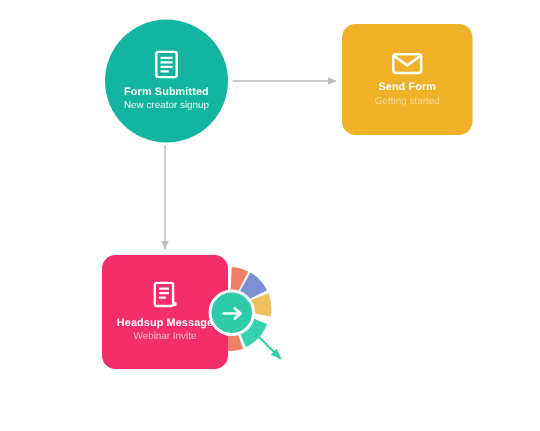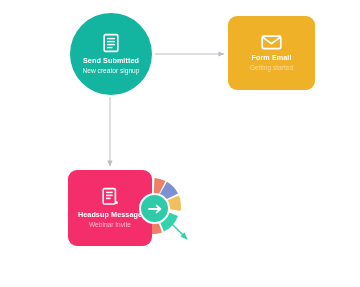--- a/index.html
+++ b/index.html
@@ -90,32 +90,32 @@
 <div class="node" id="node-form">
   <span class="node-icon">
     <svg width="18" height="20" viewBox="0 0 18 20" xmlns="http://www.w3.org/2000/svg">
       <rect x="2.2" y="1.6" width="13.6" height="16.8" rx="1.4" fill="none" stroke="#ffffff" stroke-width="1.6"></rect>
       <line x1="5" y1="5.6" x2="13" y2="5.6" stroke="#ffffff" stroke-width="1.4"></line>
       <line x1="5" y1="8.6" x2="13" y2="8.6" stroke="#ffffff" stroke-width="1.4"></line>
       <line x1="5" y1="11.6" x2="13" y2="11.6" stroke="#ffffff" stroke-width="1.4"></line>
       <line x1="5" y1="14.6" x2="10.5" y2="14.6" stroke="#ffffff" stroke-width="1.4"></line>
     </svg>
   </span>
-  <div class="node-title">Send Submitted</div>
+  <div class="node-title">Form Submitted</div>
   <div class="node-sub">New creator signup</div>
 </div>
 
 <div class="node" id="node-email">
   <span class="node-icon">
     <svg width="21" height="16" viewBox="0 0 21 16" xmlns="http://www.w3.org/2000/svg">
       <rect x="1.2" y="2.2" width="18.6" height="12.4" rx="1.6" fill="none" stroke="#ffffff" stroke-width="1.7"></rect>
       <path d="M2.2,3.6 L10.5,9.6 L18.8,3.6" fill="none" stroke="#ffffff" stroke-width="1.7" stroke-linecap="round" stroke-linejoin="round"></path>
     </svg>
   </span>
-  <div class="node-title">Form Email</div>
+  <div class="node-title">Send Form</div>
   <div class="node-sub">Getting started</div>
 </div>
 
 <div class="node" id="node-headsup">
   <span class="node-icon">
     <svg width="18" height="20" viewBox="0 0 18 20" xmlns="http://www.w3.org/2000/svg">
       <rect x="2.2" y="1.6" width="12.2" height="15.4" rx="1.3" fill="none" stroke="#ffffff" stroke-width="1.6"></rect>
       <line x1="5" y1="5.4" x2="11.6" y2="5.4" stroke="#ffffff" stroke-width="1.5"></line>
       <line x1="5" y1="8.4" x2="11.6" y2="8.4" stroke="#ffffff" stroke-width="1.5"></line>
       <line x1="5" y1="11.4" x2="9.5" y2="11.4" stroke="#ffffff" stroke-width="1.5"></line>

